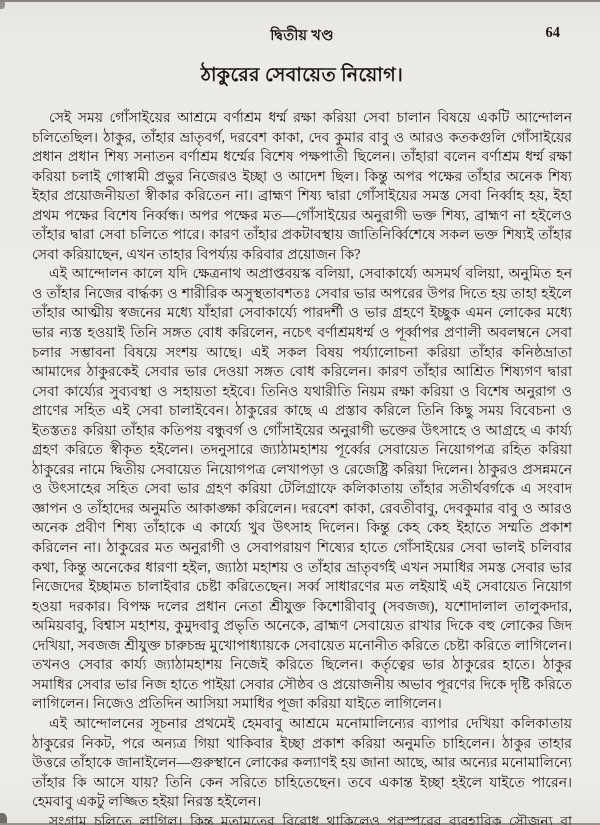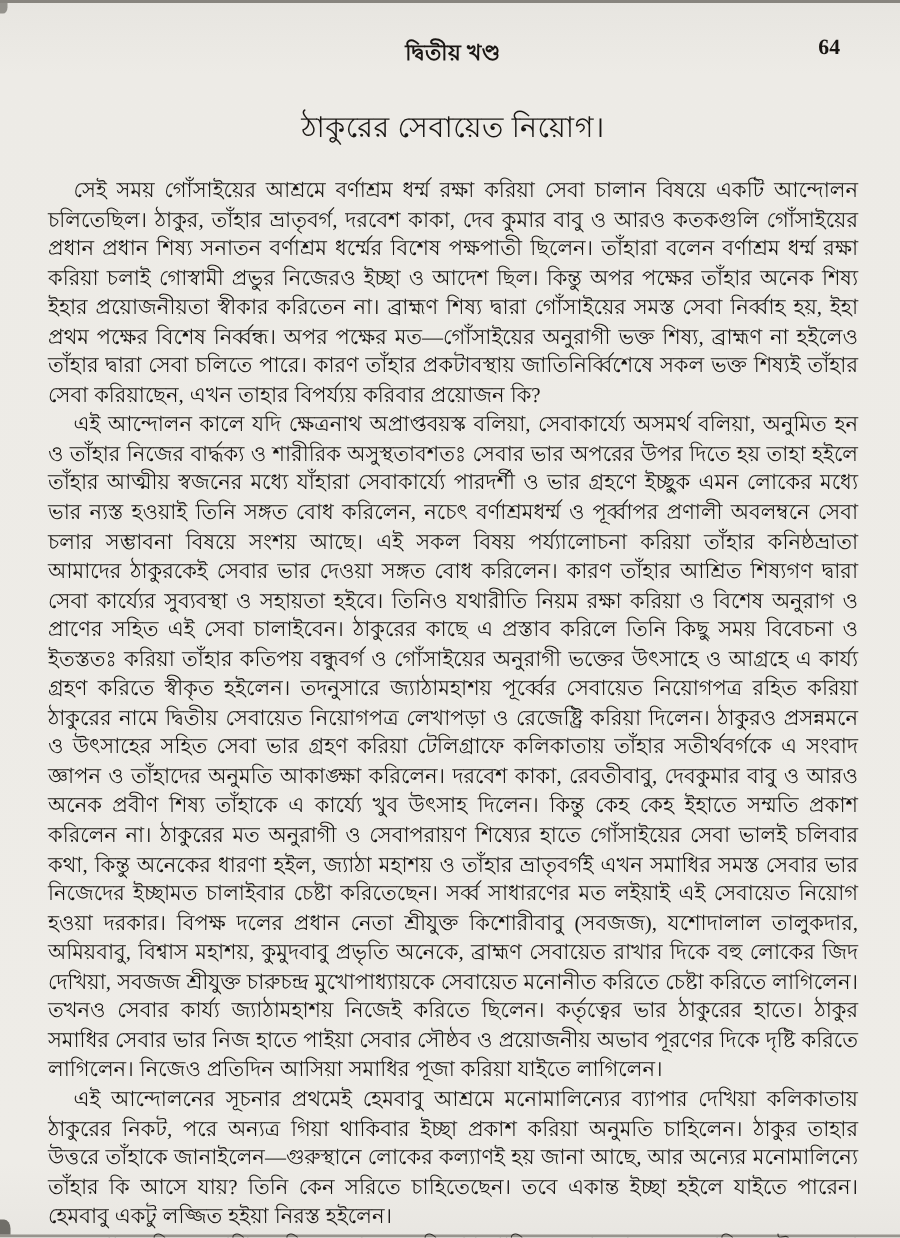--- a/index.html
+++ b/index.html
@@ -51,41 +51,41 @@
     position: absolute;
     left: 0; top: 2px;
     width: 5px; height: 7px;
     background: #2f2c26;
     opacity: .45;
     border-radius: 0 0 60% 0;
   }
   .running-header {
     position: relative;
     height: 22px;
-    margin-bottom: 24px;
+    margin-bottom: 14px;
   }
   .running-header .section {
     position: absolute;
     left: 0; right: 0;
     text-align: center;
     font-size: 14.5px;
     font-weight: bold;
     letter-spacing: .3px;
   }
   .running-header .pageno {
     position: absolute;
     right: 12px;
     top: 0;
     font-size: 14.5px;
     font-weight: bold;
   }
   .chapter-title {
     text-align: center;
     font-size: 19px;
-    font-weight: normal;
+    font-weight: bold;
     margin: 6px 0 16px 0;
     letter-spacing: .4px;
   }
   .body-text p {
     margin: 0;
     font-size: 14px;
     line-height: 19.55px;
     text-align: justify;
     text-indent: 17px;
     word-spacing: .5px;

